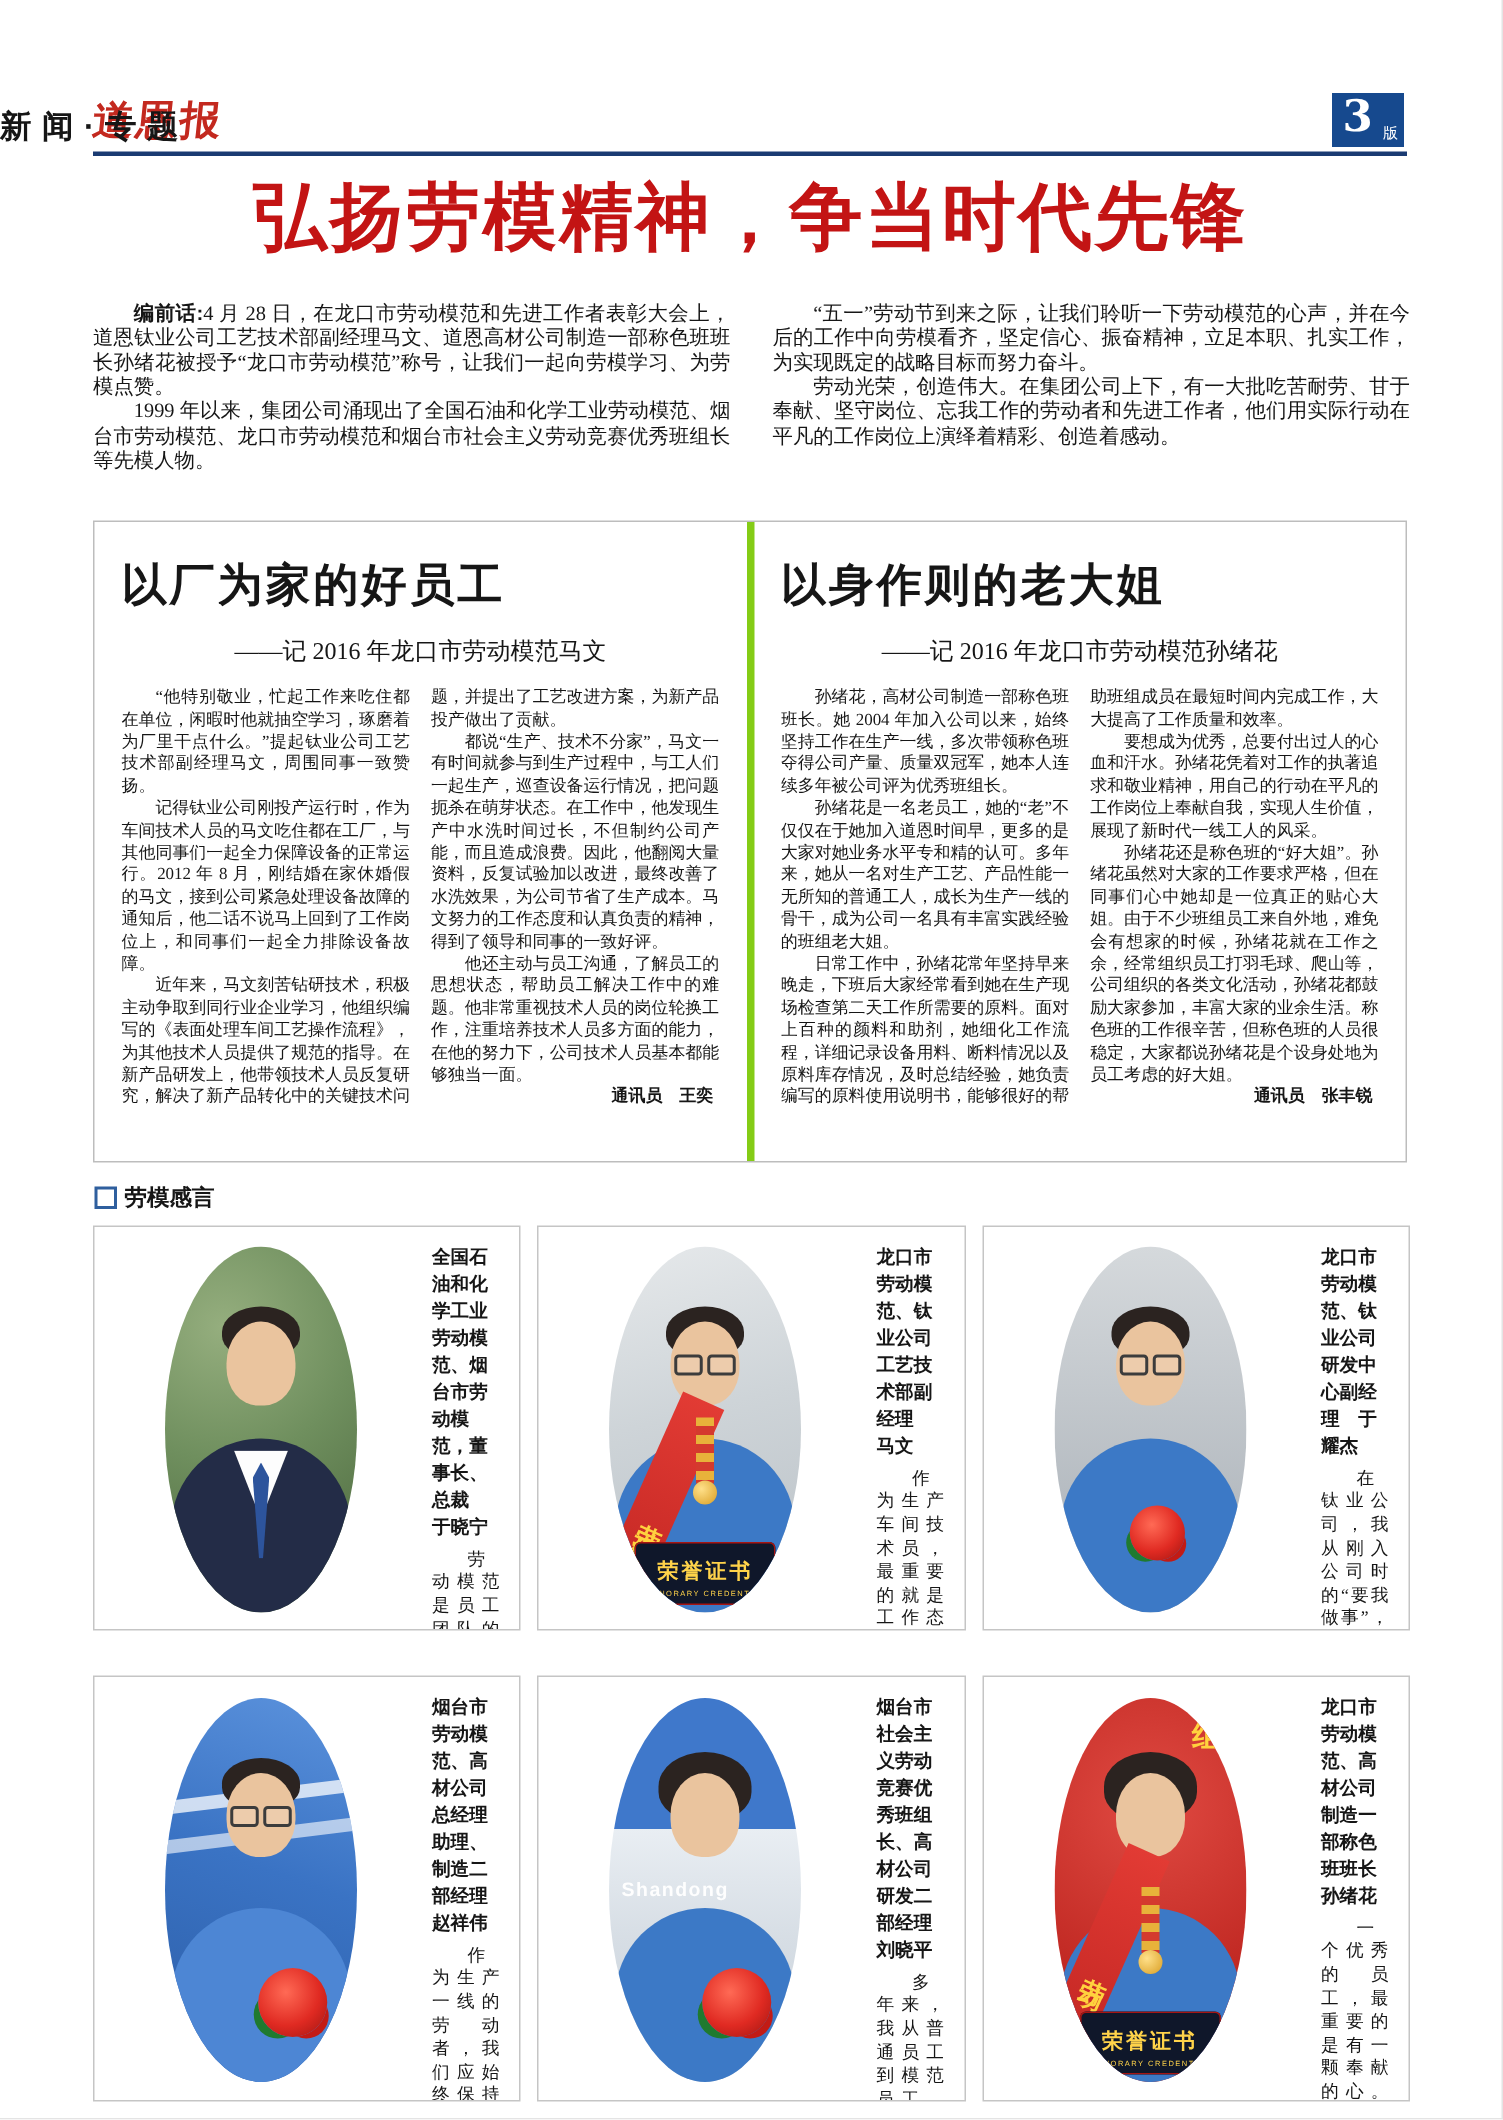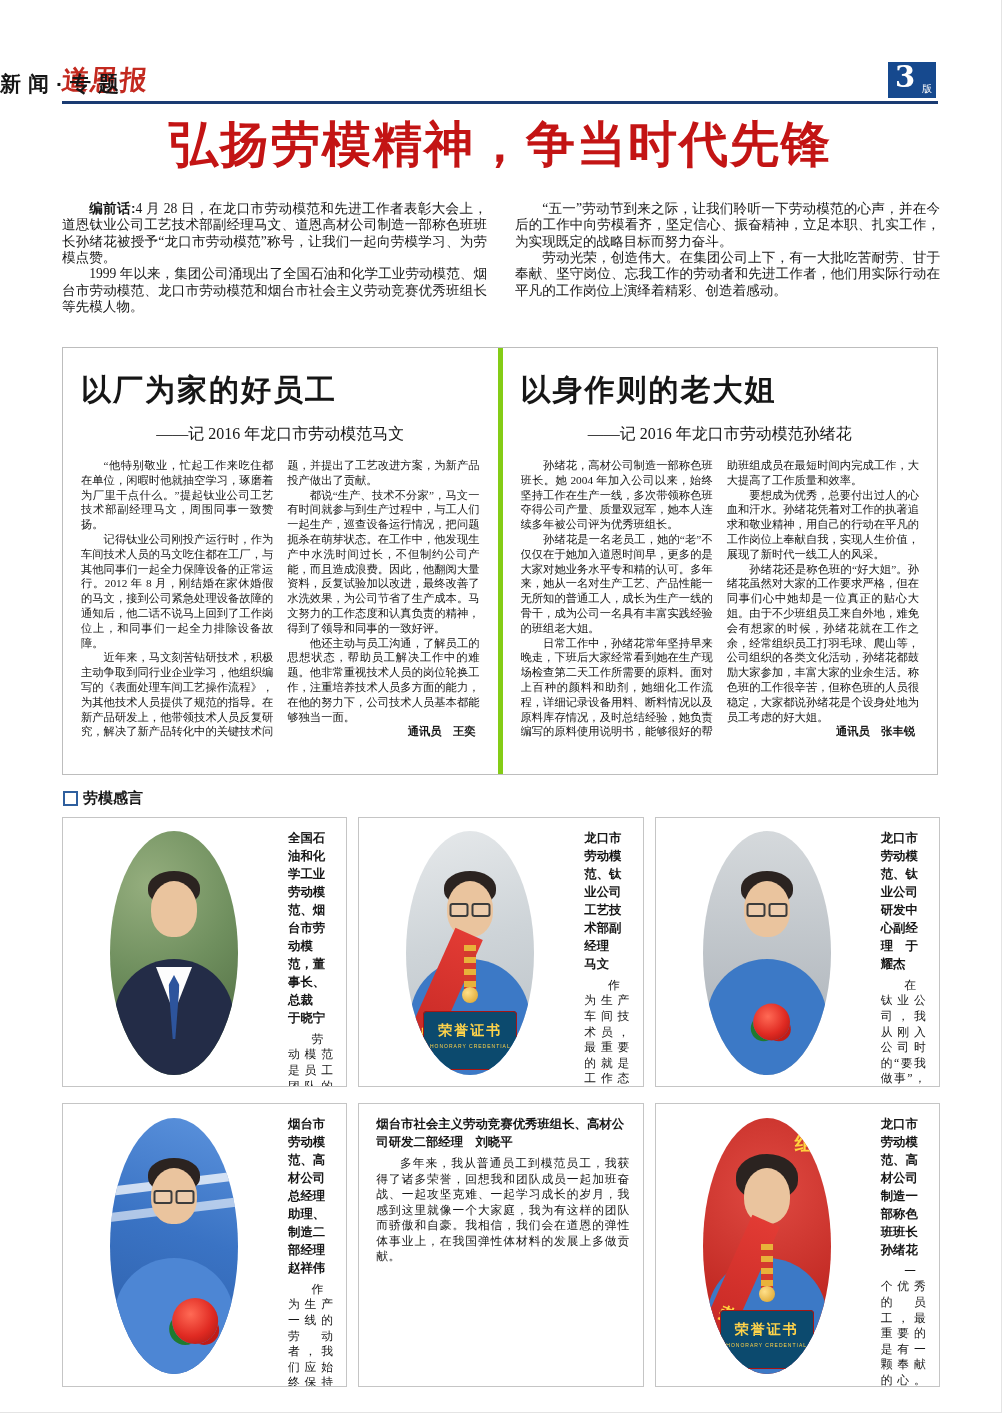--- a/index.html
+++ b/index.html
@@ -40,21 +40,21 @@
   .abody p{margin:0;text-indent:2em;}
   .byline{text-align:right;font-weight:bold;margin-top:10px;padding-right:4px;break-inside:avoid;}
 
   
   .section-head{position:absolute;top:789px;left:63px;display:flex;align-items:center;gap:5px;
         font-family:"Liberation Sans",sans-serif;font-weight:bold;font-size:15px;}
   .sq{width:11px;height:11px;border:2px solid #2f5f9e;display:inline-block;background:#fff;}
 
   
   .profiles{position:absolute;top:817px;left:62px;width:878px;display:grid;
-        grid-template-columns:repeat(3,1fr);gap:16px 11px;}
+        grid-template-columns:repeat(3,1fr);gap:30px 11px;}
   .card{border:1px solid #c5c5c5;background:#fff;display:flex;padding:10px 7px 8px;box-sizing:border-box;height:270px;overflow:hidden;}
   .card:nth-child(n+4){height:284px;}
   .ptext{flex:1;padding:2px 6px 0 10px;}
   .ptitle{font-size:12.4px;font-weight:bold;font-family:"Liberation Sans",sans-serif;line-height:1.45;}
   .pbody{margin:4px 0 0;font-size:11.8px;line-height:1.32;text-indent:2em;text-align:justify;letter-spacing:.3px;}
 
   
   .photo{width:128px;height:244px;border-radius:50%;overflow:hidden;position:relative;flex:none;align-self:center;}
   .card:nth-child(n+4) .photo{height:256px;}
   .pbg{position:absolute;inset:0;}
@@ -80,21 +80,21 @@
   .photo-1 .shirt{display:block;position:absolute;bottom:62px;left:50%;transform:translateX(-50%);width:36px;height:46px;background:#fdfdfd;clip-path:polygon(0 0,100% 0,50% 100%);}
   .photo-1 .tie{display:block;position:absolute;bottom:36px;left:50%;transform:translateX(-50%);width:11px;height:64px;background:#2d549c;clip-path:polygon(50% 0,100% 16%,62% 100%,38% 100%,0 16%);}
   .sash{position:absolute;top:96px;left:16px;width:30px;height:158px;background:linear-gradient(#e23b34,#bf2421);
         transform:rotate(24deg);color:#ffd23e;writing-mode:vertical-rl;text-orientation:upright;
         font-weight:bold;font-size:17px;letter-spacing:5px;text-align:center;font-family:"Liberation Sans",sans-serif;padding-top:8px;box-sizing:border-box;}
   .photo-2 .sash,.photo-6 .sash{display:block;}
   .medal{position:absolute;bottom:86px;left:50%;transform:translateX(-50%);width:12px;height:44px;
         background:repeating-linear-gradient(180deg,#e8b23a 0 6px,#d43a2e 6px 12px);}
   .medal::after{content:"";position:absolute;left:50%;transform:translateX(-50%);bottom:-14px;width:16px;height:16px;border-radius:50%;background:radial-gradient(circle at 35% 35%,#ffe08a,#d99e23);}
   .photo-2 .medal,.photo-6 .medal{display:block;}
-  .cert{position:absolute;bottom:5px;left:50%;transform:translateX(-50%);width:94px;height:59px;background:#0c4a6e;
+  .cert{position:absolute;bottom:5px;left:50%;transform:translateX(-50%);width:94px;height:42px;background:#0f172a;
         border-radius:4px;text-align:center;padding-top:11px;box-sizing:border-box;box-shadow:0 0 0 1px #a61512 inset;}
   .photo-2 .cert,.photo-6 .cert{display:block;}
   .cert-t{color:#ffd34a;font-size:14px;font-weight:bold;letter-spacing:2px;font-family:"DejaVu Serif",serif;}
   .cert-s{color:#ffd34a;font-size:5px;letter-spacing:1px;margin-top:3px;font-family:"Liberation Sans",sans-serif;}
   .flower{position:absolute;bottom:30px;left:50%;transform:translateX(-4%);width:46px;height:46px;border-radius:50%;
         background:radial-gradient(circle at 40% 35%,#ff6a55,#e02a22 55%,#9e1410);
         box-shadow:-10px 8px 0 -7px #1f7a2f, 9px 9px 0 -8px #c21b15;}
   .photo-3 .flower,.photo-4 .flower,.photo-5 .flower{display:block;}
   .photo-3 .flower{transform:translate(-40%,0) scale(.8);}
   .bgtext{position:absolute;color:rgba(255,255,255,.9);font-weight:bold;font-family:"Liberation Sans",sans-serif;}
@@ -229,20 +229,28 @@
           </div>
         <div class="flower"></div>
       </figure>
       <div class="ptext">
         <div class="ptitle">烟台市劳动模范、高材公司总经理助理、制造二部经理　赵祥伟</div>
         <p class="pbody">作为生产一线的劳动者，我们应始终保持吃苦耐劳、甘于奉献的劳动本色，在工作技能上勤学苦练，在生产质量上一丝不苟，工作千万不能有得过且过和差不多的思想。我认为，创新总是在实干中获得，成绩从不青睐于懒人，把平凡的工作做好就是不平凡，把每天的工作用心做对就是有意义。</p>
       </div>
     </div>
 
     <div class="card">
+      <figure class="photo photo-5">
+        <div class="pbg"></div>
+        <div class="bgtext">Shandong</div>
+        <div class="torso"></div>
+        <div class="hair"></div>
+        <div class="head"></div>
+        <div class="flower"></div>
+      </figure>
       <div class="ptext">
         <div class="ptitle">烟台市社会主义劳动竞赛优秀班组长、高材公司研发二部经理　刘晓平</div>
         <p class="pbody">多年来，我从普通员工到模范员工，我获得了诸多荣誉，回想我和团队成员一起加班奋战、一起攻坚克难、一起学习成长的岁月，我感到这里就像一个大家庭，我为有这样的团队而骄傲和自豪。我相信，我们会在道恩的弹性体事业上，在我国弹性体材料的发展上多做贡献。</p>
       </div>
     </div>
 
     <div class="card">
       <figure class="photo photo-6">
         <div class="pbg"></div>
         <div class="bgtext">组</div>

